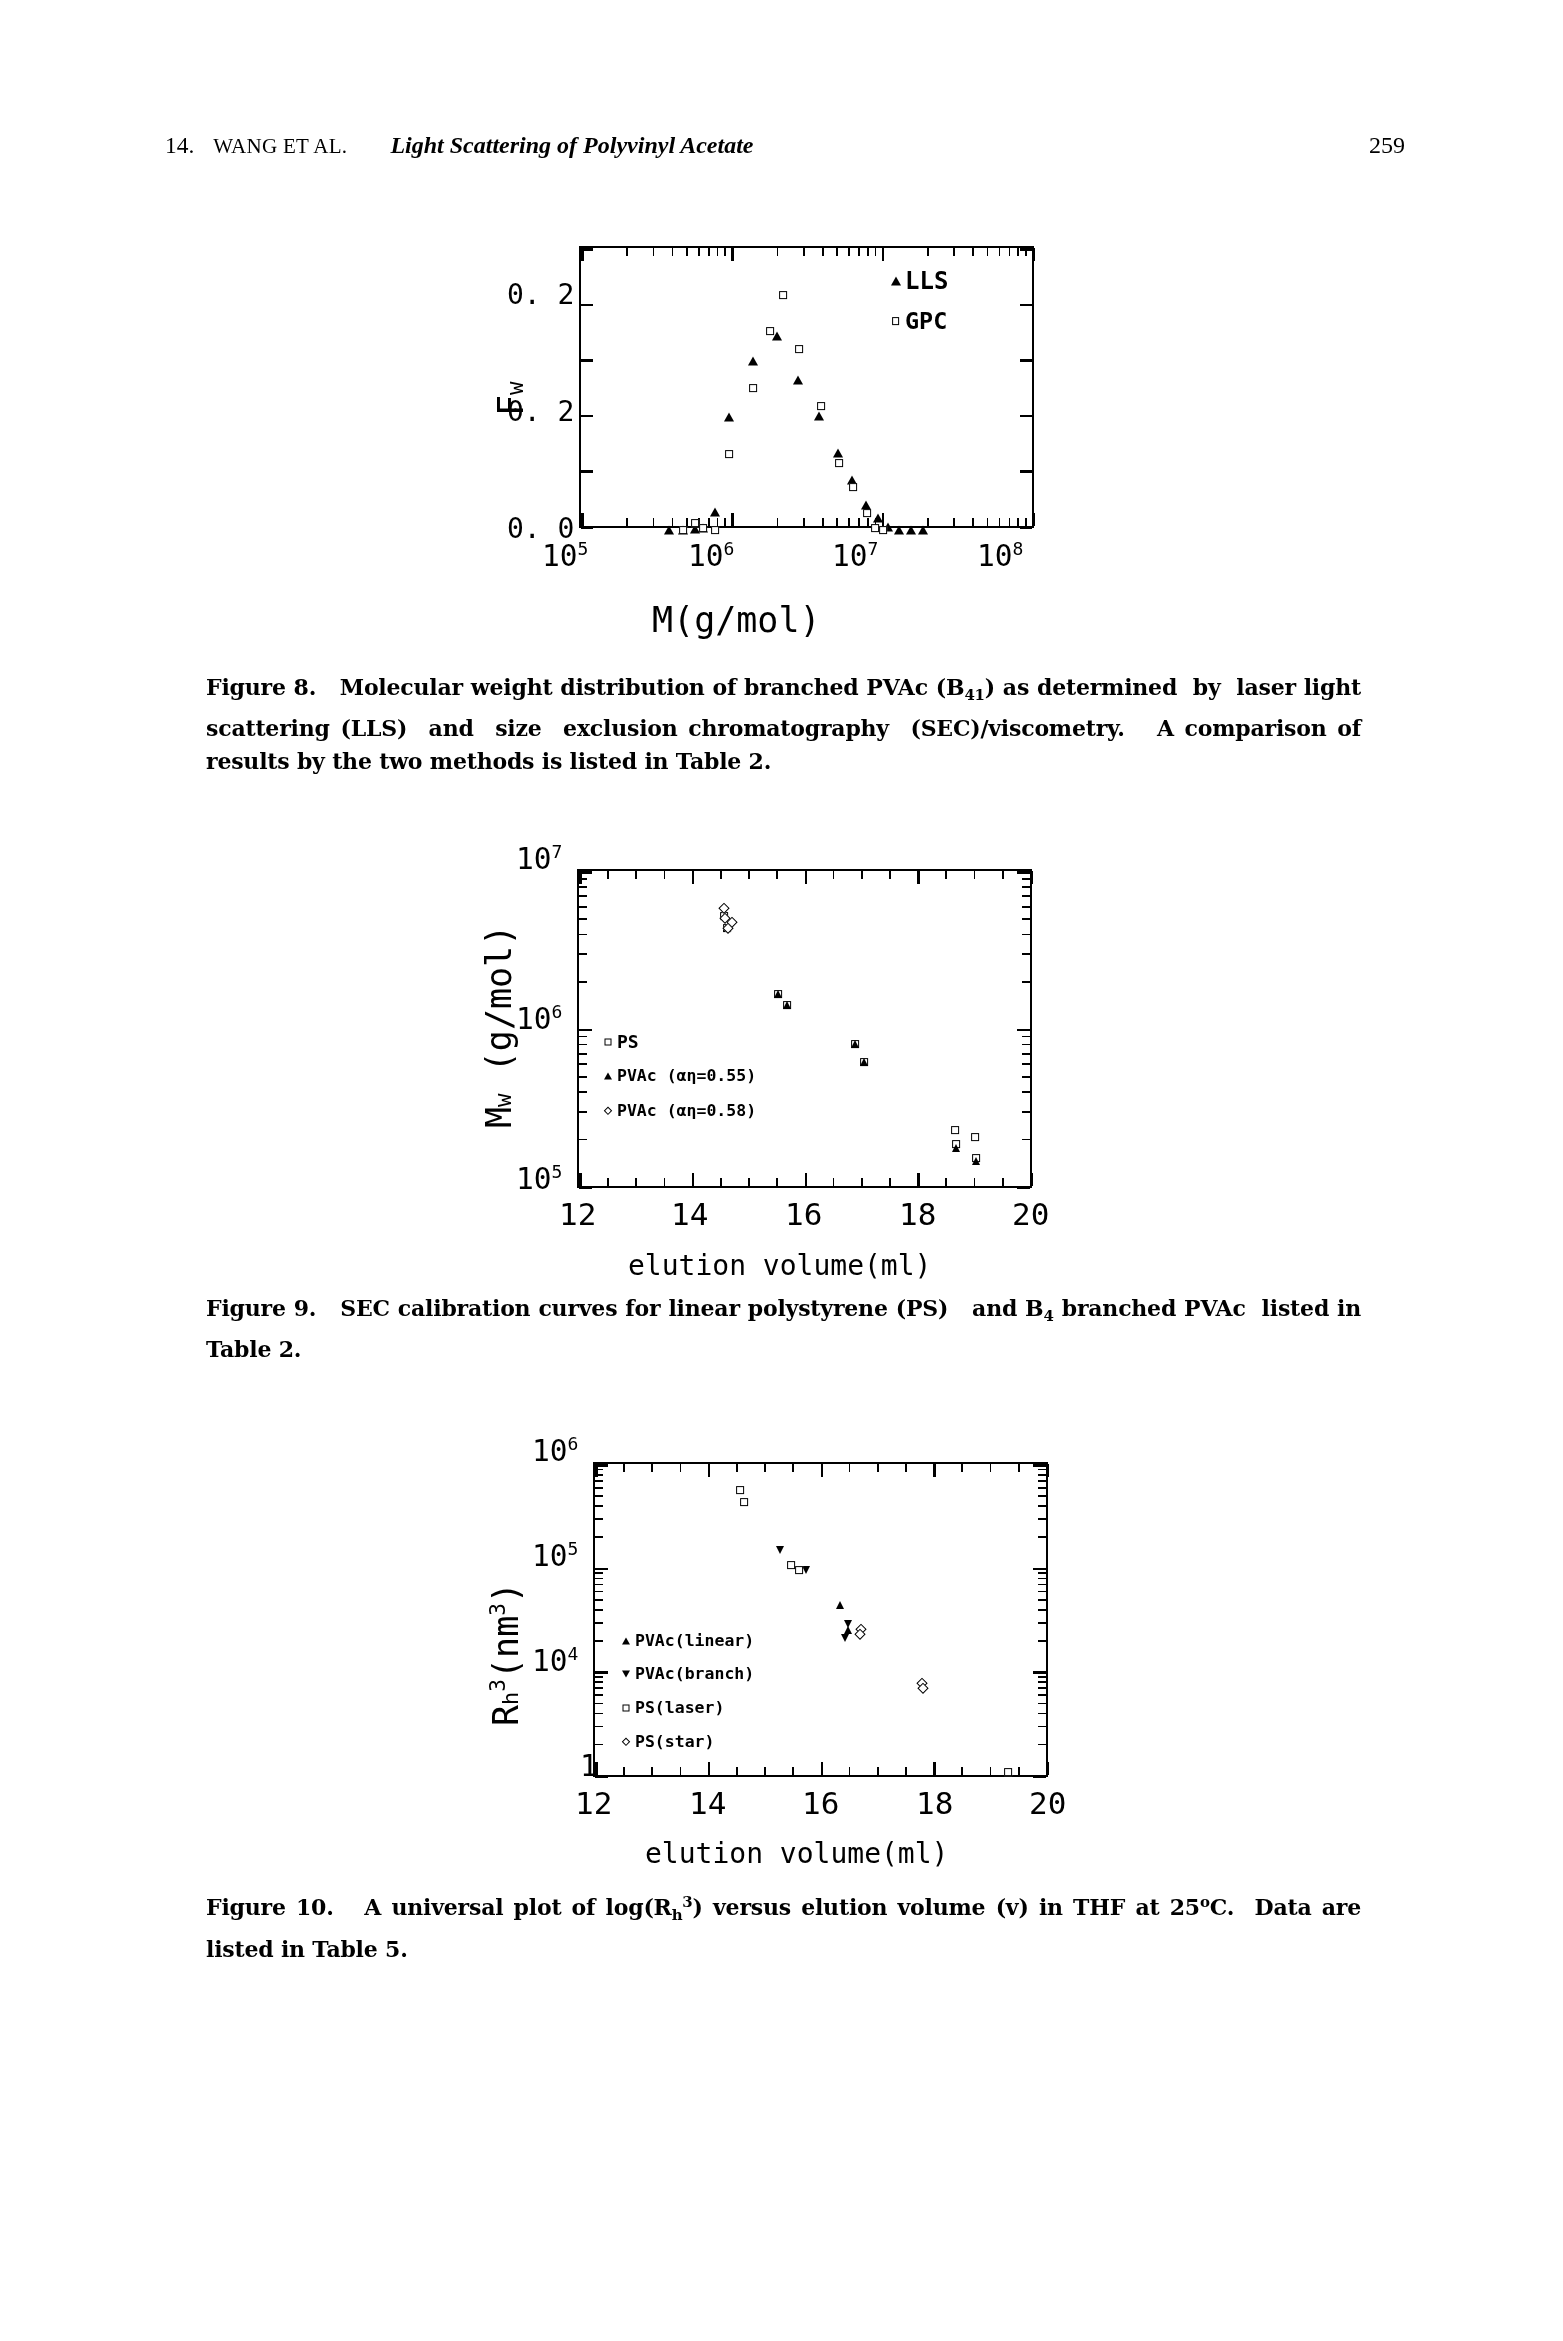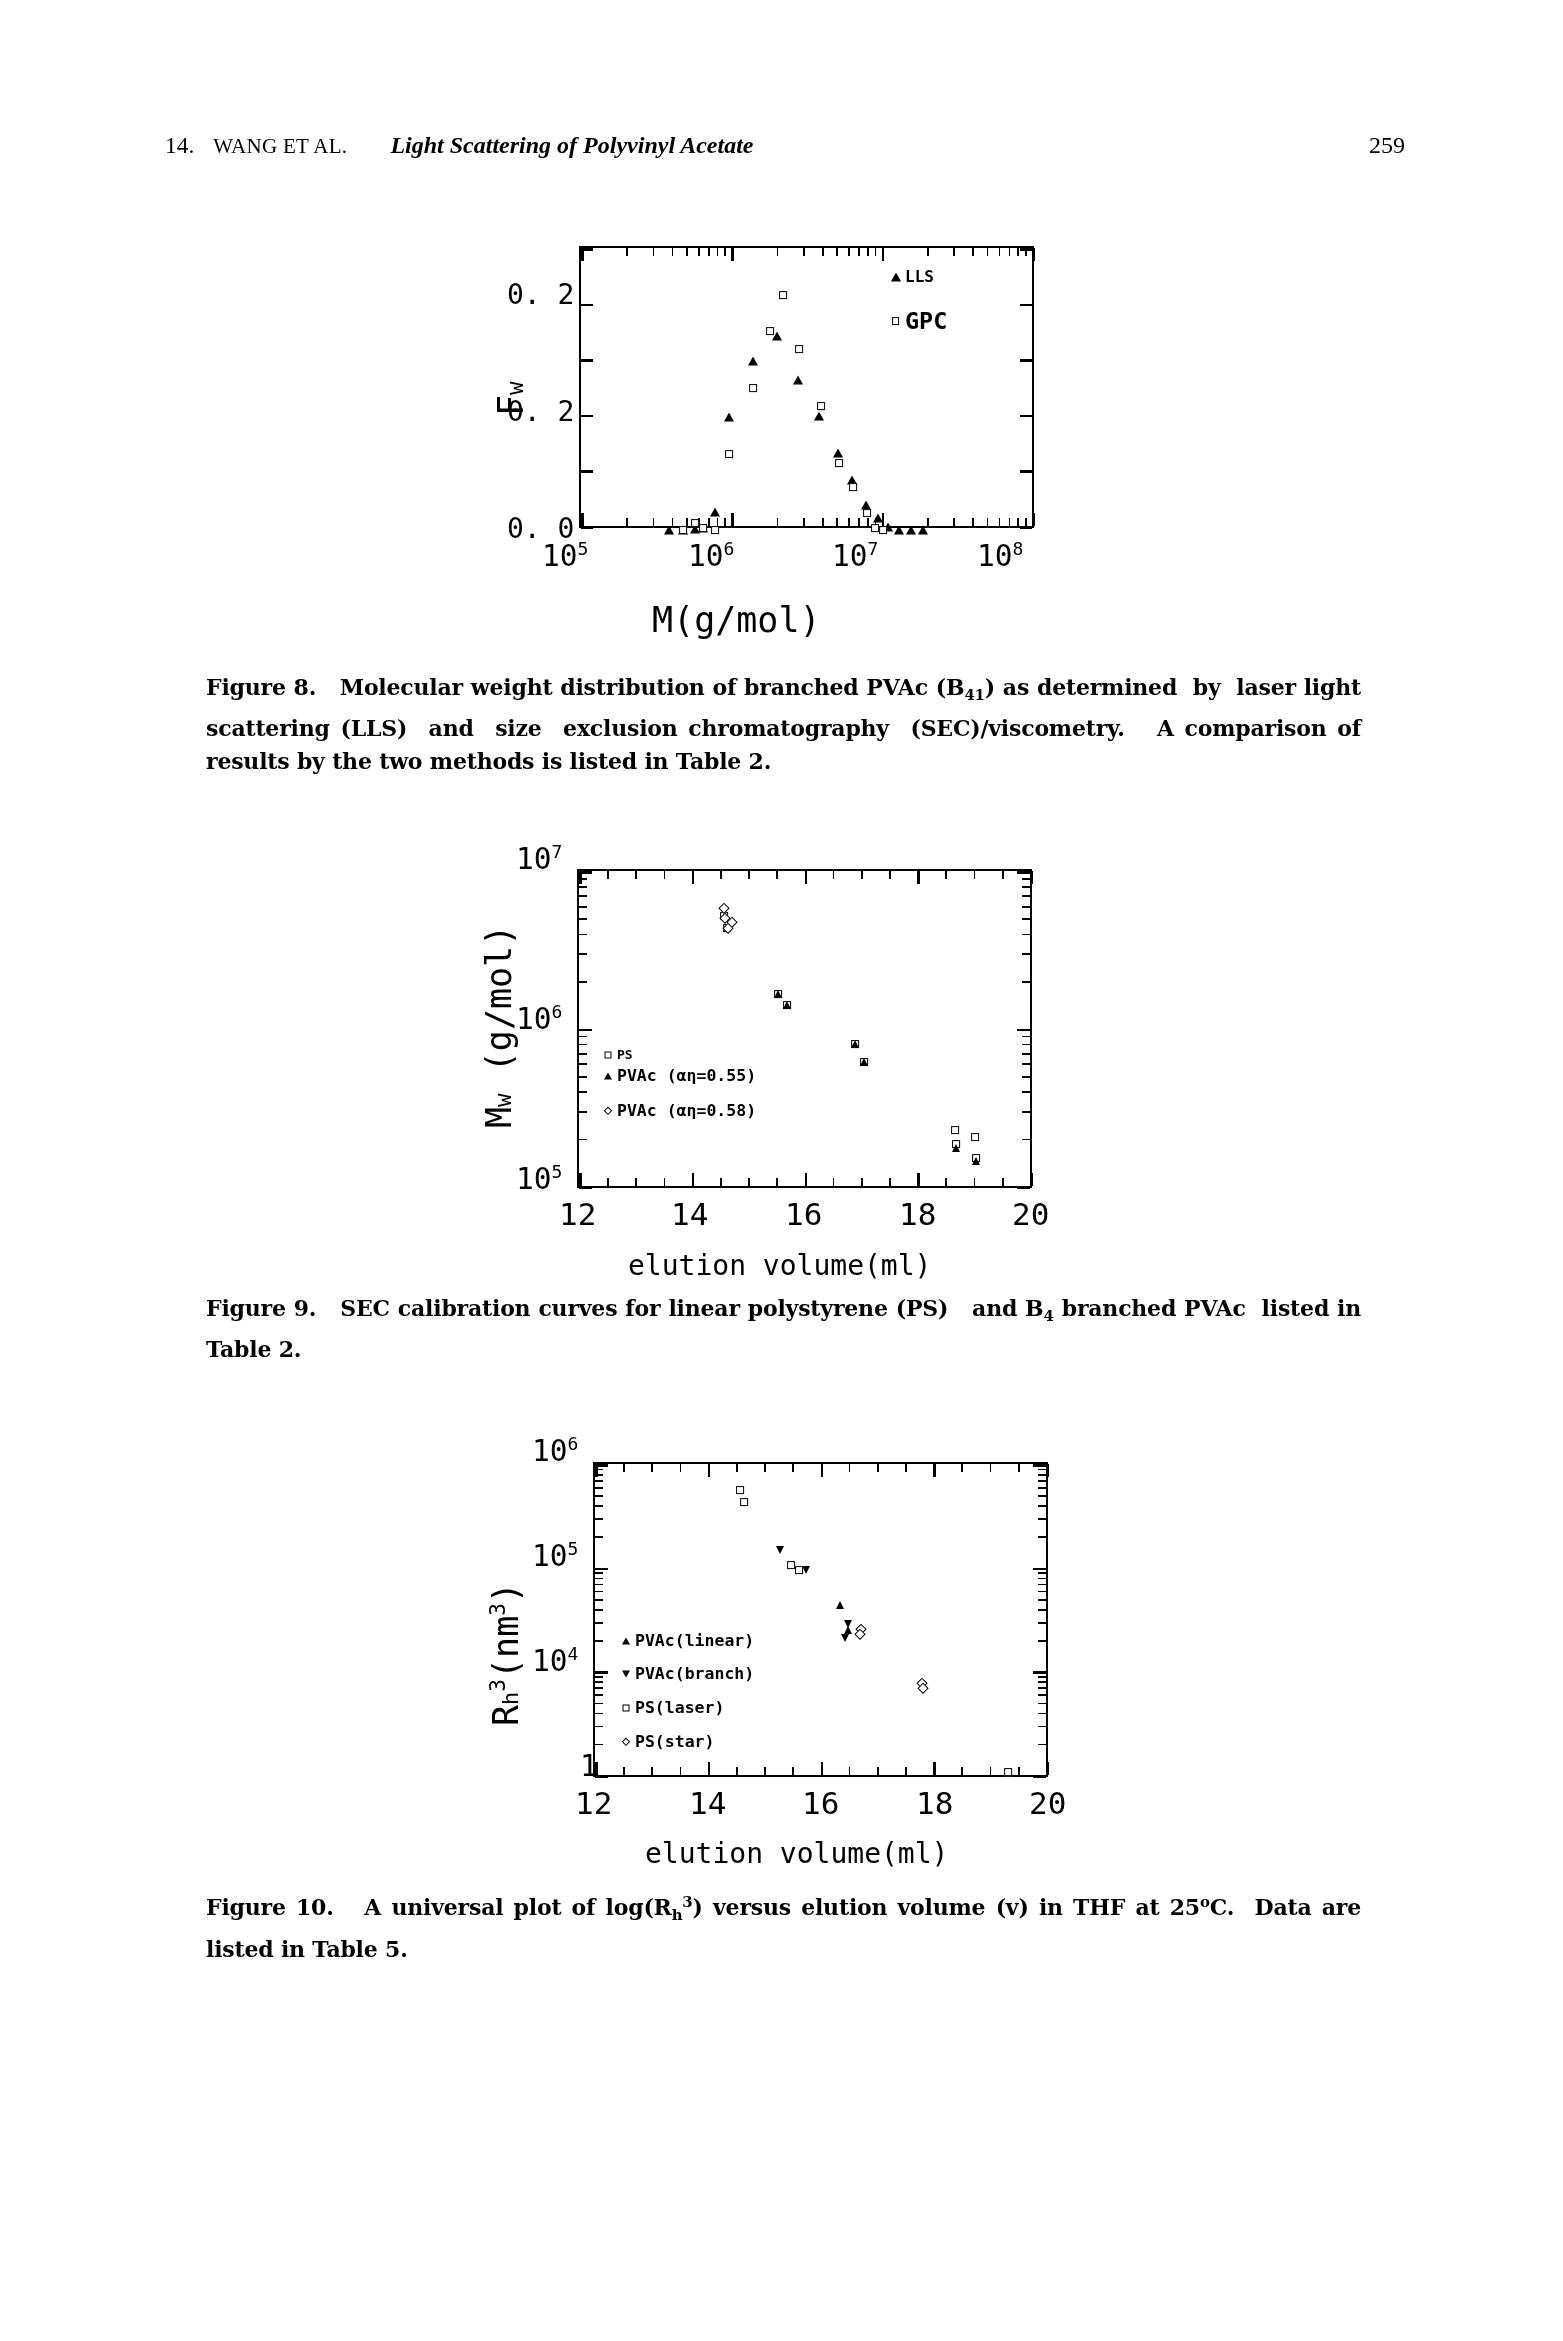--- a/index.html
+++ b/index.html
@@ -277,21 +277,21 @@
       <div class="marker m-sq" style="width: 7.8px; height: 7.8px; left: 172px; top: 140px;"></div>
       <div class="marker m-sq" style="width: 7.8px; height: 7.8px; left: 189px; top: 83px;"></div>
       <div class="marker m-sq" style="width: 7.8px; height: 7.8px; left: 202px; top: 47px;"></div>
       <div class="marker m-sq" style="width: 7.8px; height: 7.8px; left: 218px; top: 101px;"></div>
       <div class="marker m-sq" style="width: 7.8px; height: 7.8px; left: 240px; top: 158px;"></div>
       <div class="marker m-sq" style="width: 7.8px; height: 7.8px; left: 258px; top: 215px;"></div>
       <div class="marker m-sq" style="width: 7.8px; height: 7.8px; left: 272px; top: 239px;"></div>
       <div class="marker m-sq" style="width: 7.8px; height: 7.8px; left: 286px; top: 265px;"></div>
       <div class="marker m-sq" style="width: 7.8px; height: 7.8px; left: 294px; top: 280px;"></div>
       <div class="marker m-sq" style="width: 7.8px; height: 7.8px; left: 302px; top: 282px;"></div>
-      <div class="legend-item" style="left: 305px; top: 19px; font-size: 16px;">
+      <div class="legend-item" style="left: 305px; top: 19px; font-size: 24px;">
         <span class="legend-glyph">
           <div class="marker m-tri" style="border-left-width: 5.2px; border-right-width: 5.2px; border-bottom-width: 9.5px; left: 50%; top: 50%;"></div>
         </span>
         <span>LLS</span>
       </div>
       <div class="legend-item" style="left: 305px; top: 59px; font-size: 23.4px;">
         <span class="legend-glyph">
           <div class="marker m-sq" style="width: 7.8px; height: 7.8px; left: 50%; top: 50%;"></div>
         </span>
         <span>GPC</span>
@@ -422,21 +422,21 @@
       <div class="marker m-tri" style="border-left-width: 4.8px; border-right-width: 4.8px; border-bottom-width: 8.7px; left: 199px; top: 123px;"></div>
       <div class="marker m-tri" style="border-left-width: 4.8px; border-right-width: 4.8px; border-bottom-width: 8.7px; left: 208px; top: 134px;"></div>
       <div class="marker m-tri" style="border-left-width: 4.8px; border-right-width: 4.8px; border-bottom-width: 8.7px; left: 276px; top: 173px;"></div>
       <div class="marker m-tri" style="border-left-width: 4.8px; border-right-width: 4.8px; border-bottom-width: 8.7px; left: 285px; top: 191px;"></div>
       <div class="marker m-tri" style="border-left-width: 4.8px; border-right-width: 4.8px; border-bottom-width: 8.7px; left: 377px; top: 277px;"></div>
       <div class="marker m-tri" style="border-left-width: 4.8px; border-right-width: 4.8px; border-bottom-width: 8.7px; left: 397px; top: 290px;"></div>
       <div class="marker m-dia" style="width: 7.6px; height: 7.6px; left: 145px; top: 37px;"></div>
       <div class="marker m-dia" style="width: 7.6px; height: 7.6px; left: 146px; top: 47px;"></div>
       <div class="marker m-dia" style="width: 7.6px; height: 7.6px; left: 153px; top: 51px;"></div>
       <div class="marker m-dia" style="width: 7.6px; height: 7.6px; left: 149px; top: 57px;"></div>
-      <div class="legend-item" style="left: 19px; top: 176px; font-size: 13px;">
+      <div class="legend-item" style="left: 19px; top: 160px; font-size: 18px;">
         <span class="legend-glyph">
           <div class="marker m-sq" style="width: 7px; height: 7px; left: 50%; top: 50%;"></div>
         </span>
         <span>PS</span>
       </div>
       <div class="legend-item" style="left: 19px; top: 195px; font-size: 16.5px;">
         <span class="legend-glyph">
           <div class="marker m-tri" style="border-left-width: 4.3px; border-right-width: 4.3px; border-bottom-width: 7.8px; left: 50%; top: 50%;"></div>
         </span>
         <span>PVAc (αη=0.55)</span>

